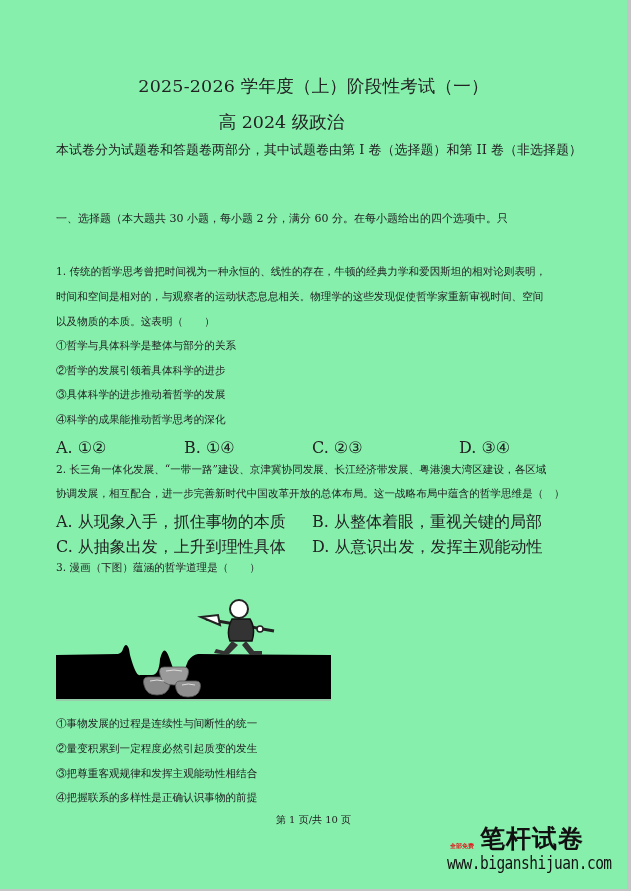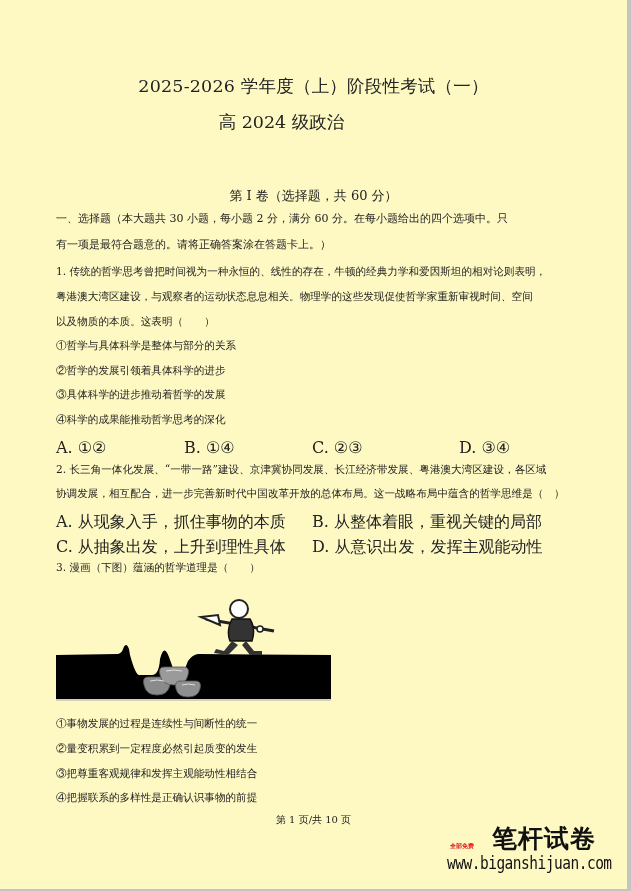--- a/index.html
+++ b/index.html
@@ -4,21 +4,21 @@
   <style>
     html, body { margin: 0; padding: 0; }
     body {
       width: 631px; height: 891px; position: relative; overflow: hidden;
       background: #ffffff;
       font-family: "DejaVu Serif", "Liberation Serif", serif;
       color: #222;
     }
     .page {
       position: absolute; left: 0; top: 0; width: 627px; height: 889px;
-      background: #fef9c3;
+      background: #86efac;
     }
     .edge-right {
       position: absolute; left: 627px; top: 0; width: 4px; height: 891px;
       background: #c4c4c4;
     }
     .edge-bottom {
       position: absolute; left: 0; top: 889px; width: 631px; height: 2px;
       background: #c4c4c4;
     }
     .t { position: absolute; white-space: nowrap; }
@@ -29,47 +29,46 @@
     .part { left: 56px; font-size: 11px; }
     .q { left: 56px; font-size: 10.6px; }
     .opt { font-size: 16px; }
     .footer { top: 813px; left: 0; width: 627px; text-align: center; font-size: 10px; }
 
     .cartoon { position: absolute; left: 56px; top: 597px; width: 275px; height: 104px; }
 
     .wm { position: absolute; left: 450px; top: 822px; width: 160px; height: 55px; }
     .wm-brand {
       position: absolute; left: 30px; top: 0; font-family: "DejaVu Sans", sans-serif;
-      font-size: 25px; font-weight: bold; color: #111; letter-spacing: 1px; margin-left: 12px;
+      font-size: 25px; font-weight: bold; color: #111; letter-spacing: 1px;
     }
     .wm-free {
       position: absolute; left: 0px; top: 20px; font-family: "DejaVu Sans", sans-serif;
       font-size: 6px; color: #e02020; font-weight: bold;
     }
     .wm-url {
       position: absolute; left: -3px; top: 31px; font-family: "DejaVu Sans Mono", "Liberation Mono", monospace;
       font-size: 14.5px; color: #111; letter-spacing: -0.5px; transform: scaleY(1.2); transform-origin: left top;
     }
   </style>
 </head>
 <body>
 
 <div class="page">
   <div class="t title1">2025-2026 学年度（上）阶段性考试（一）</div>
   <div class="t title2">高 2024 级政治</div>
 
+  <div class="t intro" style="top:141px">本试卷分为试题卷和答题卷两部分，其中试题卷由第 I 卷（选择题）和第 II 卷（非选择题）</div>
 
-  <div class="t sec-title">第 I 卷（选择题，共 60 分）</div>
 
   <div class="t part" style="top:211px">一、选择题（本大题共 30 小题，每小题 2 分，满分 60 分。在每小题给出的四个选项中。只</div>
-  <div class="t part" style="top:237px">有一项是最符合题意的。请将正确答案涂在答题卡上。）</div>
 
   <div>
     <div class="t q" style="top:265px">1. 传统的哲学思考曾把时间视为一种永恒的、线性的存在，牛顿的经典力学和爱因斯坦的相对论则表明，</div>
-    <div class="t q" style="top:290px">粤港澳大湾区建设，与观察者的运动状态息息相关。物理学的这些发现促使哲学家重新审视时间、空间</div>
+    <div class="t q" style="top:290px">时间和空间是相对的，与观察者的运动状态息息相关。物理学的这些发现促使哲学家重新审视时间、空间</div>
     <div class="t q" style="top:315px">以及物质的本质。这表明（　　）</div>
     <div class="t q" style="top:339px">①哲学与具体科学是整体与部分的关系</div>
     <div class="t q" style="top:364px">②哲学的发展引领着具体科学的进步</div>
     <div class="t q" style="top:388px">③具体科学的进步推动着哲学的发展</div>
     <div class="t q" style="top:413px">④科学的成果能推动哲学思考的深化</div>
     <div class="t opt" style="top:438px;left:56px">A. ①②</div>
     <div class="t opt" style="top:438px;left:184px">B. ①④</div>
     <div class="t opt" style="top:438px;left:312px">C. ②③</div>
     <div class="t opt" style="top:438px;left:459px">D. ③④</div>
   </div>

